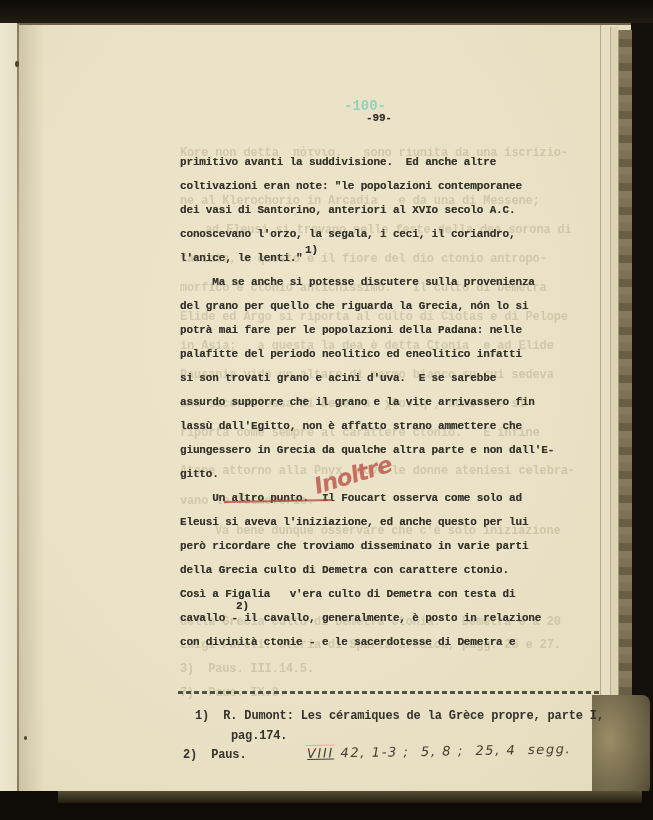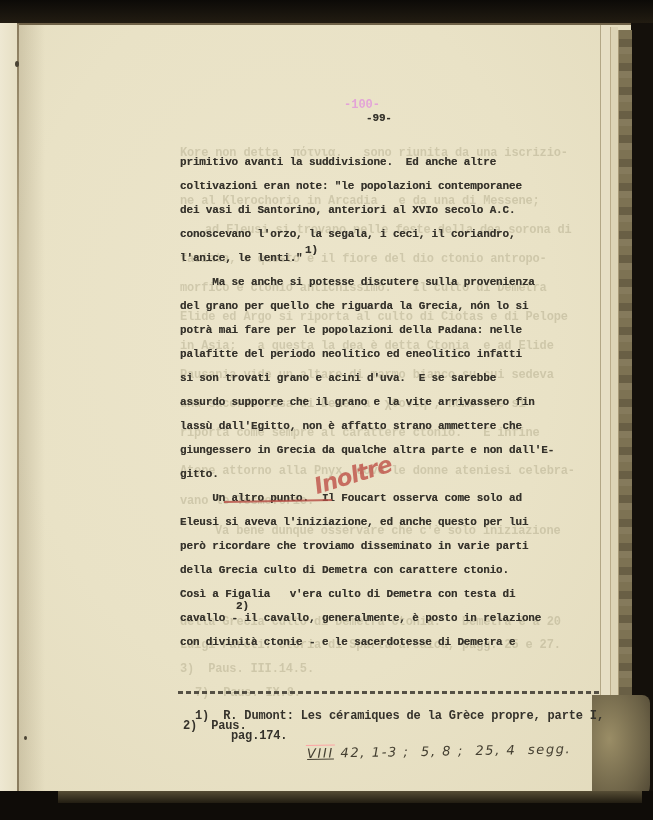--- a/index.html
+++ b/index.html
@@ -57,22 +57,22 @@
         font-family:"DejaVu Sans",sans-serif;font-style:italic;font-weight:700;
         font-size:23px;color:#bf5148;opacity:.8;transform:rotate(-17deg);
         letter-spacing:-1px;}
   .red-strike{position:absolute;left:224px;top:500px;width:108px;height:2px;
         background:#b44a41;opacity:.8;transform:rotate(-1deg);}
   
   .ghost-layer{position:absolute;left:0;top:0;width:653px;height:820px;}
   .ghost-line{position:absolute;white-space:pre;color:#97906f;opacity:.32;
         font-size:12px;font-weight:700;letter-spacing:-0.15px;
         filter:blur(.5px);height:24px;line-height:24px;}
-  .ghost-pageno{position:absolute;left:344px;top:98px;color:#d946ef;opacity:.4;
-        font-size:12px;font-weight:700;filter:blur(.5px);white-space:pre;}
+  .ghost-pageno{position:absolute;left:344px;top:98px;color:#14b8a6;opacity:.4;
+        font-size:14px;font-weight:700;filter:blur(.5px);white-space:pre;}
 </style>
 </head>
 <body>
 
 <div class="stage">
 
   <div class="paper"></div>
   <div class="left-strip"></div>
   <div class="fold-line"></div>
   <div class="fold-shadow"></div>
@@ -96,21 +96,21 @@
       <div class="ghost-line" style="left: 180px; top: 334px;">in Asia;   a questa la dea è detta Ctonia  e ad Elide</div>
       <div class="ghost-line" style="left: 180px; top: 363px;">Pausania vide un altare di marmo bianco su cui sedeva</div>
       <div class="ghost-line" style="left: 180px; top: 392px;">una sacerdotessa di Demetra  χθονίη , nome che si</div>
       <div class="ghost-line" style="left: 180px; top: 421px;">riporta come sempre al carattere ctonio.   E infine</div>
       <div class="ghost-line" style="left: 180px; top: 459px;">Atene attorno alla Pnyx, dove le donne ateniesi celebra-</div>
       <div class="ghost-line" style="left: 180px; top: 489px;">vano le Tesmoforie.</div>
       <div class="ghost-line" style="left: 215px; top: 519px;">Va bene dunque osservare che c'è solo iniziazione</div>
       <div class="ghost-line" style="left: 180px; top: 577px; margin-top: 33px;">della Grecia culto di Demetra ctonia.   Demetra è a 20</div>
       <div class="ghost-line" style="left: 180px; top: 633px;">Luigi Pareti: Storia di Sparta arcaica, pagg. 25 e 27.</div>
       <div class="ghost-line" style="left: 180px; top: 657px;">3)  Paus. III.14.5.</div>
-      <div class="ghost-line" style="left: 195px; top: 681px; text-align: right;">7)  Paus. IX.8.</div>
+      <div class="ghost-line" style="left: 180px; top: 681px; text-align: right;">7)  Paus. IX.8.</div>
     </div>
   <div class="ghost-pageno">-100-</div>
 
   <div class="typed pageno">-99-</div>
 
   <div class="typed body-text">
       <div class="tline">primitivo avanti la suddivisione.  Ed anche altre</div>
       <div class="tline">coltivazioni eran note: "le popolazioni contemporanee</div>
       <div class="tline">dei vasi di Santorino, anteriori al XVIo secolo A.C.</div>
       <div class="tline">conoscevano l'orzo, la segala, i ceci, il coriandro,</div>
@@ -135,16 +135,16 @@
 
   <div class="typed fnref" style="left:305px;top:243px;">1)</div>
   <div class="typed fnref" style="left:236px;top:599px;">2)</div>
 
   <div class="red-annotation">Inoltre</div>
   <div class="red-strike"></div>
 
   <div class="separator"></div>
   <div class="fn" style="left:183px;top:706px;margin-left:12px;">1)  R. Dumont: Les céramiques de la Grèce propre, parte I,</div>
   <div class="fn" style="left:231px;top:726px;">pag.174.</div>
-  <div class="fn" style="left:183px;top:716px;">2)  Paus.</div>
+  <div class="fn" style="left:183px;top:745px;">2)  Paus.</div>
   <div class="hand" style="left:258px;top:744px;"><span class="numeral">VIII</span><span> 42, 1-3 ;  5, 8 ;  25, 4  segg.</span></div>
 
 </div>
 
 </body></html>

